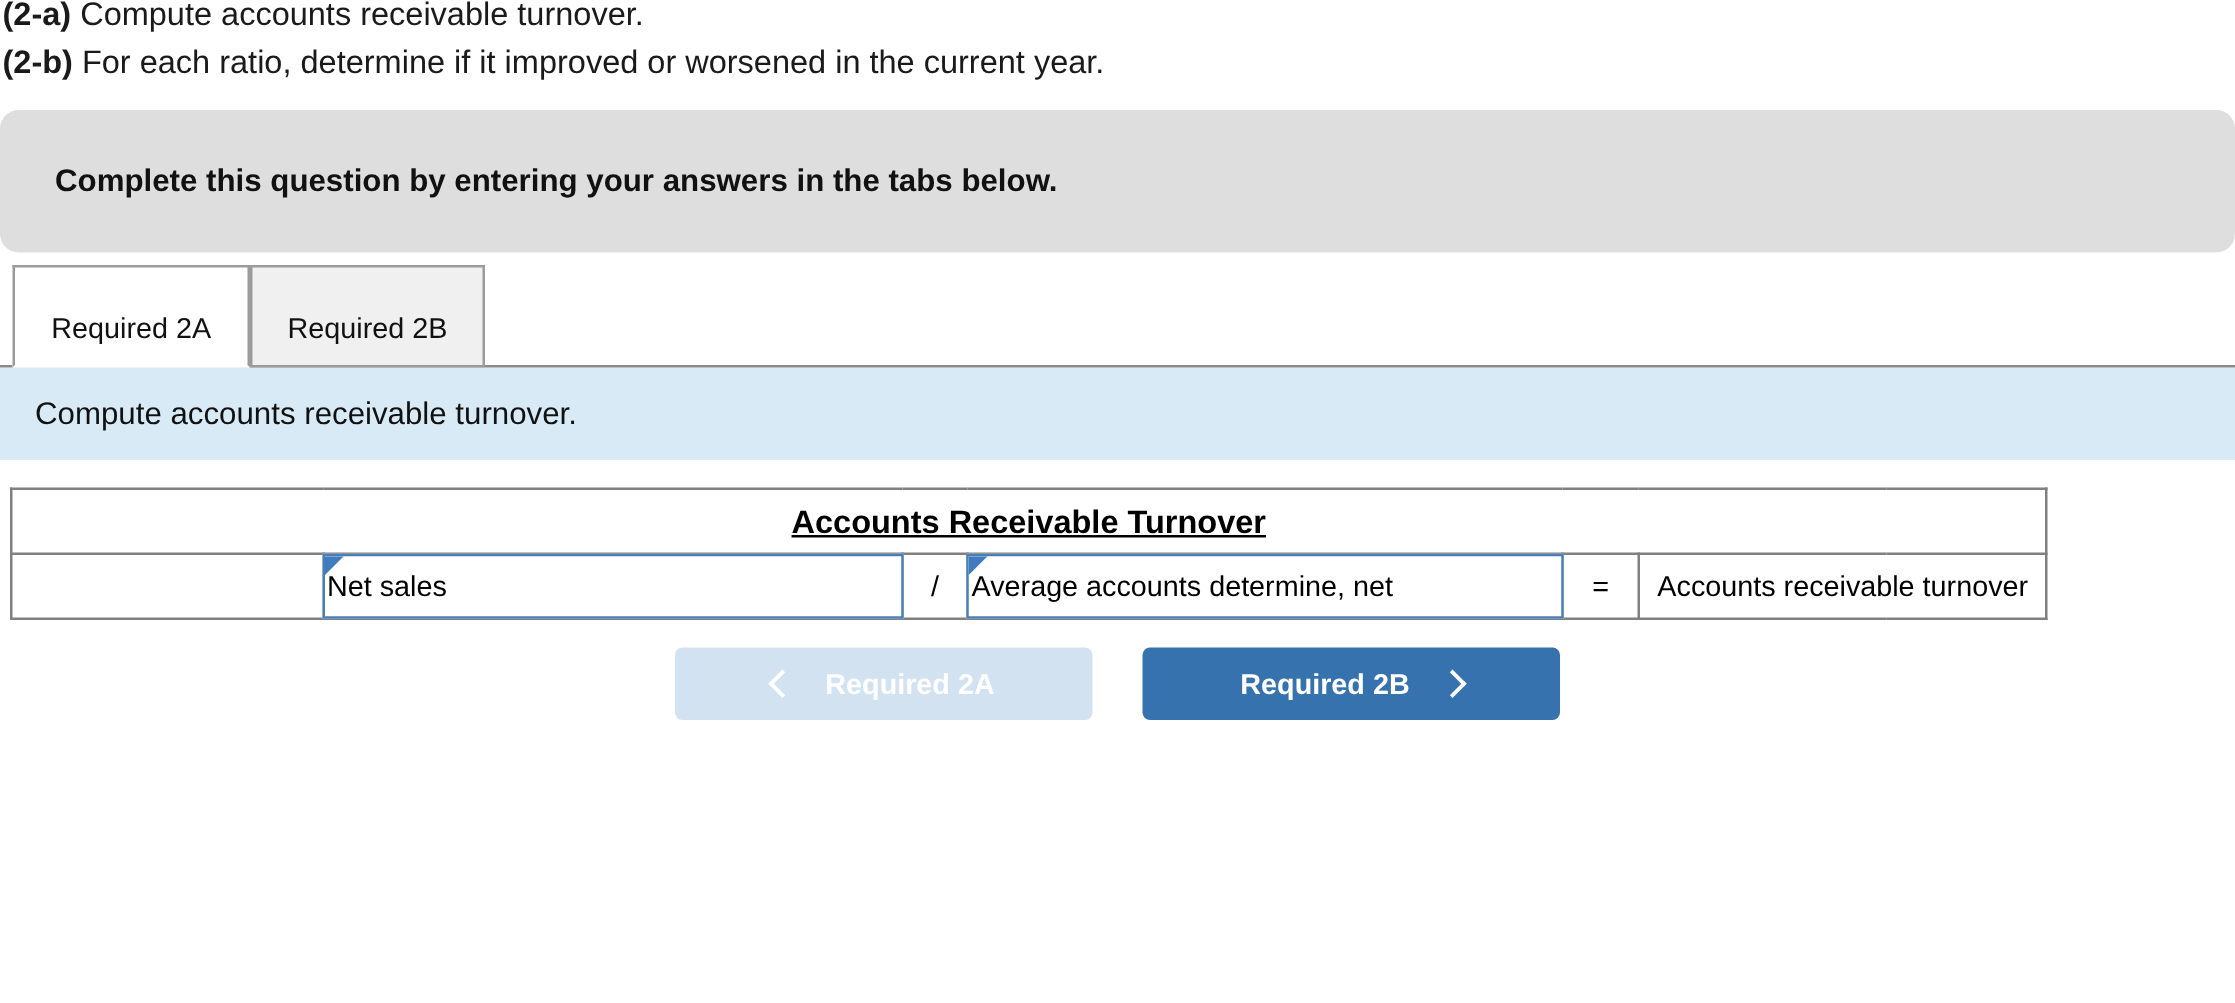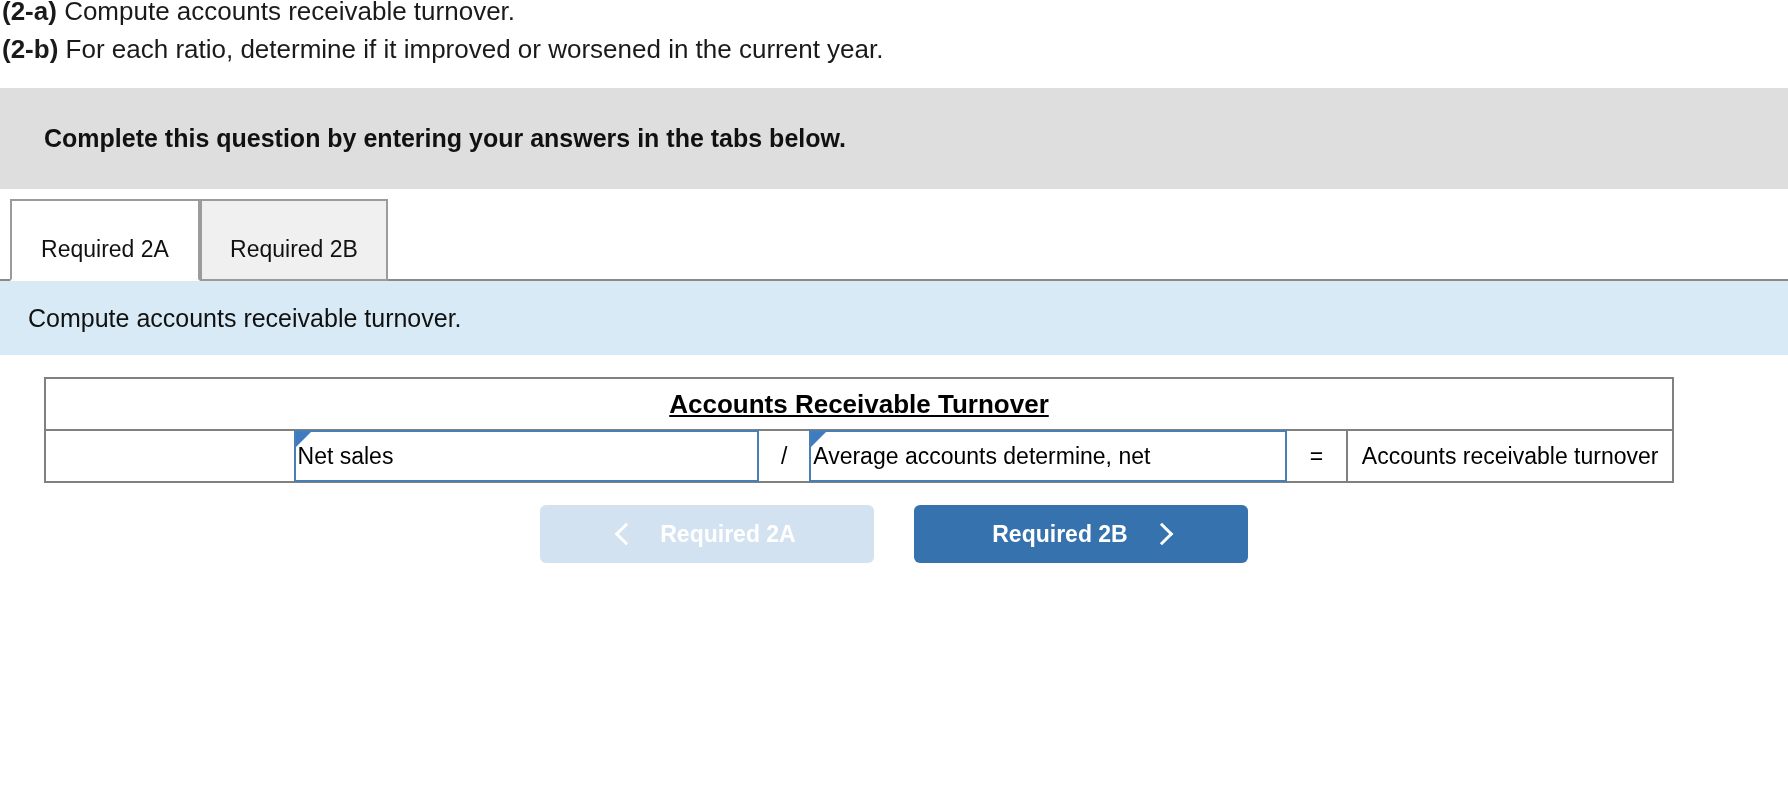--- a/index.html
+++ b/index.html
@@ -26,26 +26,27 @@
     line-height: 38px;
     color: #1a1a1a;
     white-space: nowrap;
   }
   .prompt-line b { font-weight: bold; }
 
   
   .grey-banner {
     margin-top: 20px;
     background: #dedede;
-    height: 101px;
+    height: 114px;
     width: 1788px;
     display: flex;
     align-items: center;
     box-sizing: border-box;
     padding-left: 44px;
+    border-radius: 15px;
   }
   .grey-banner-text {
     font-size: 25px;
     font-weight: bold;
     color: #111111;
   }
 
   
   .tabstrip {
     position: relative;
@@ -101,21 +102,20 @@
   
   .table-wrap {
     margin-top: 22px;
     margin-left: 8px;
   }
   table.calc {
     border-collapse: collapse;
     table-layout: fixed;
     width: 1630px;
     font-size: 23px;
-    margin-left: 36px;
   }
   table.calc td {
     border: 2px solid #808080;
     padding: 0;
     height: 50px;
     vertical-align: middle;
     background: #ffffff;
   }
   td.hdr {
     background: #7badde;

